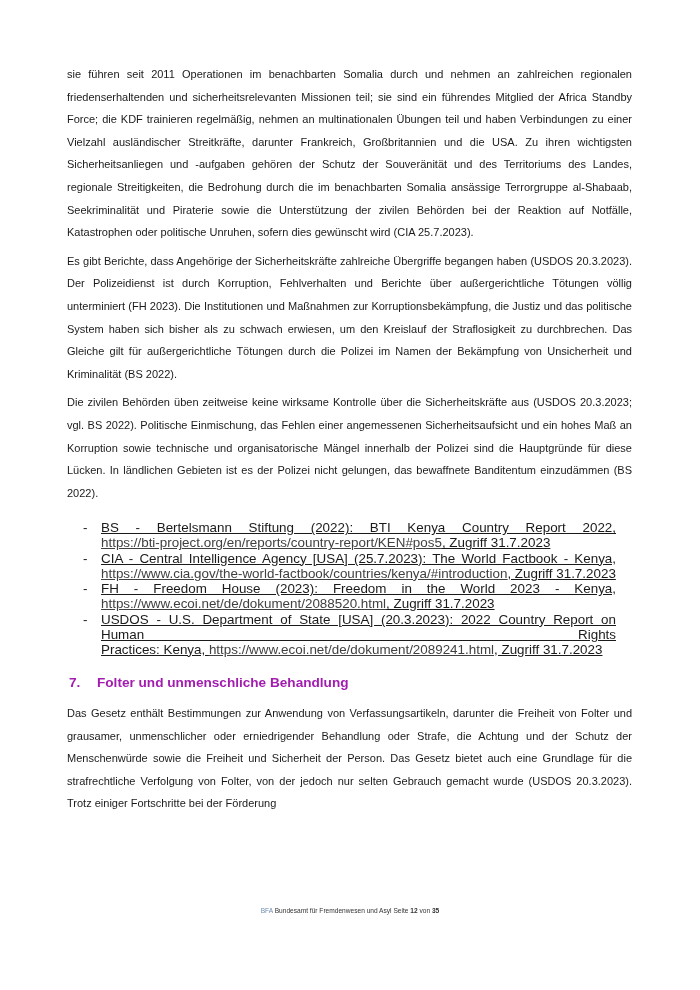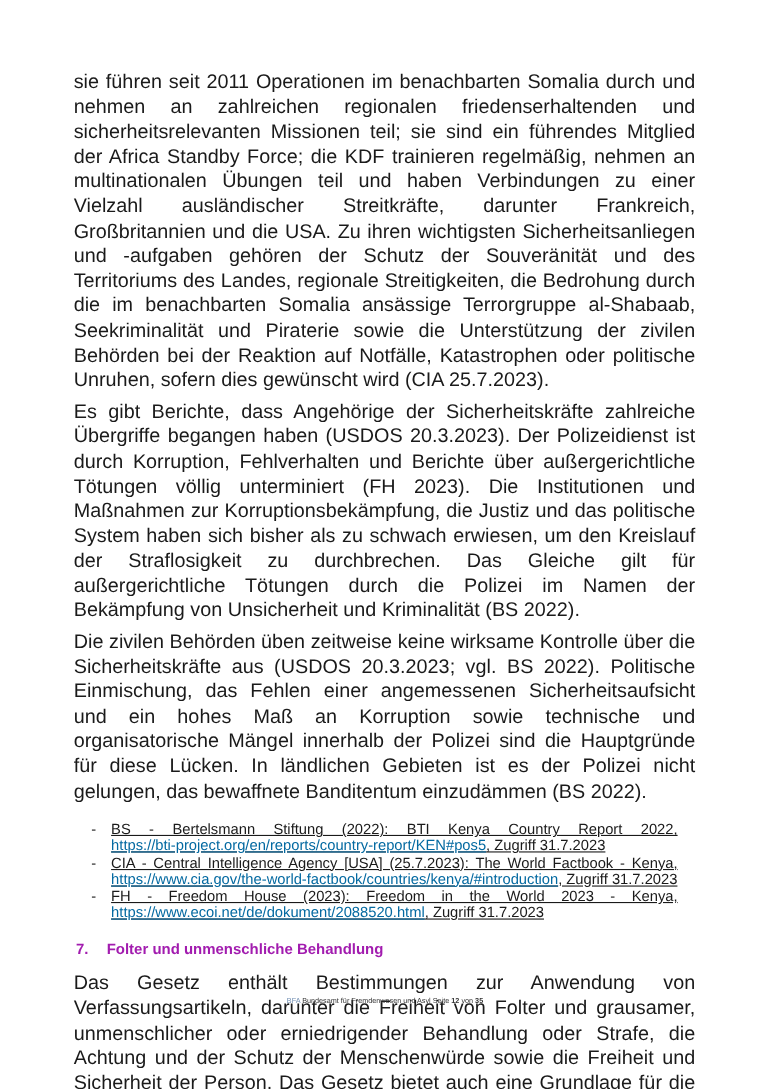--- a/index.html
+++ b/index.html
@@ -1,27 +1,27 @@
 <!DOCTYPE html>
 <html><head>
 <meta charset="utf-8">
 <style>
   html, body { margin: 0; padding: 0; background: #ffffff; }
   body { width: 700px; height: 990px; position: relative; overflow: hidden;
          font-family: "Liberation Sans", sans-serif; color: #1a1a1a; }
   .page { position: absolute; left: 67px; top: 63px; width: 565px; }
-  .para { font-size: 18px; line-height: 22.6px; text-align: justify; margin: 0; }
+  .para { font-size: 11px; line-height: 22.6px; text-align: justify; margin: 0; }
   .para + .para { margin-top: 6px; }
   #p1 { margin-top: 0; }
   .sources-title { font-size: 13.4px; text-decoration: underline; margin: 17px 0 6px 0; line-height: 18px; }
   ul.sources { list-style: none; margin: 16px; padding: 0; text-decoration: underline; }
   ul.sources li { position: relative; padding-left: 18px; font-size: 13.4px; line-height: 15.2px; text-align: justify; text-align-last: left; }
   ul.sources li .first { display: block; text-align: justify; text-align-last: justify; }
   ul.sources li::before { content: "-"; position: absolute; left: 0; top: 0; }
-  a.link { color: #0369a1; text-decoration: underline; }
+  a.link { color: #404040; text-decoration: underline; }
   .heading { color: #a21caf; font-weight: bold; font-size: 13.6px; margin: 17px 0 10px 0; line-height: 18px; }
   .heading .num { display: inline-block; width: 28px; padding-left: 2px; }
   .footer { position: absolute; top: 907px; left: 0; width: 700px; text-align: center; font-size: 6.6px; color: #333; }
   .footer .brand { color: #6d8bb0; }
   .footer b { font-weight: bold; }
 </style>
 </head>
 <body>
 
 <div class="page">
@@ -35,20 +35,24 @@
       <a class="link" href="#">https://bti-project.org/en/reports/country-report/KEN#pos5</a><span>, Zugriff 31.7.2023</span>
     </li>
     <li>
       <span class="first">CIA - Central Intelligence Agency [USA] (25.7.2023): The World Factbook - Kenya,</span>
       <a class="link" href="#">https://www.cia.gov/the-world-factbook/countries/kenya/#introduction</a><span>, Zugriff 31.7.2023</span>
     </li>
     <li>
       <span class="first">FH - Freedom House (2023): Freedom in the World 2023 - Kenya,</span>
       <a class="link" href="#">https://www.ecoi.net/de/dokument/2088520.html</a><span>, Zugriff 31.7.2023</span>
     </li>
+    <li>
+      <span class="first">USDOS - U.S. Department of State [USA] (20.3.2023): 2022 Country Report on Human Rights</span>
+      <span>Practices: Kenya, </span><a class="link" href="#">https://www.ecoi.net/de/dokument/2089241.html</a><span>, Zugriff 31.7.2023</span>
+    </li>
   </ul>
 
   <div class="heading">
     <span class="num">7.</span><span>Folter und unmenschliche Behandlung</span>
   </div>
   <p class="para" style="margin-top:0">Das Gesetz enthält Bestimmungen zur Anwendung von Verfassungsartikeln, darunter die Freiheit von Folter und grausamer, unmenschlicher oder erniedrigender Behandlung oder Strafe, die Achtung und der Schutz der Menschenwürde sowie die Freiheit und Sicherheit der Person. Das Gesetz bietet auch eine Grundlage für die strafrechtliche Verfolgung von Folter, von der jedoch nur selten Gebrauch gemacht wurde (USDOS 20.3.2023). Trotz einiger Fortschritte bei der Förderung</p>
 </div>
 
 <div class="footer">
   <span class="brand">BFA</span><span> Bundesamt für Fremdenwesen und Asyl Seite </span><b>12</b><span> von </span><b>35</b>

